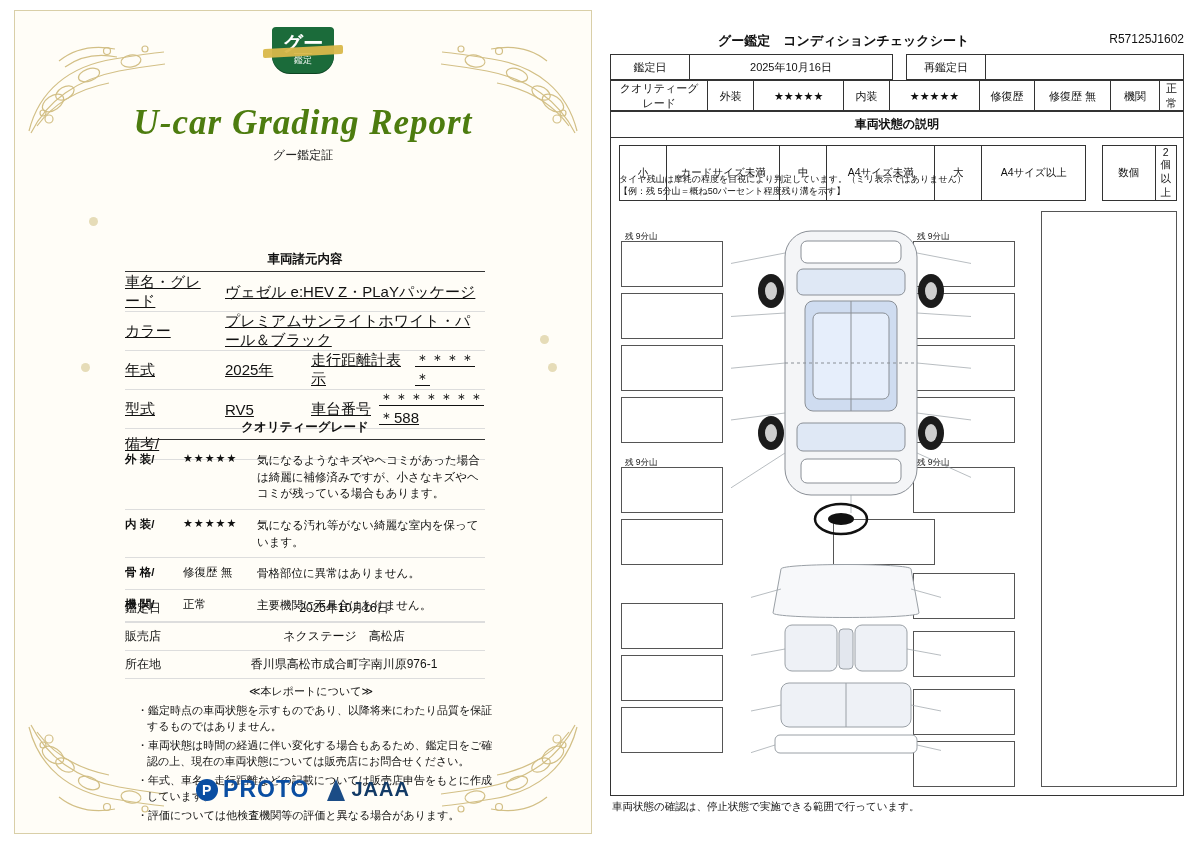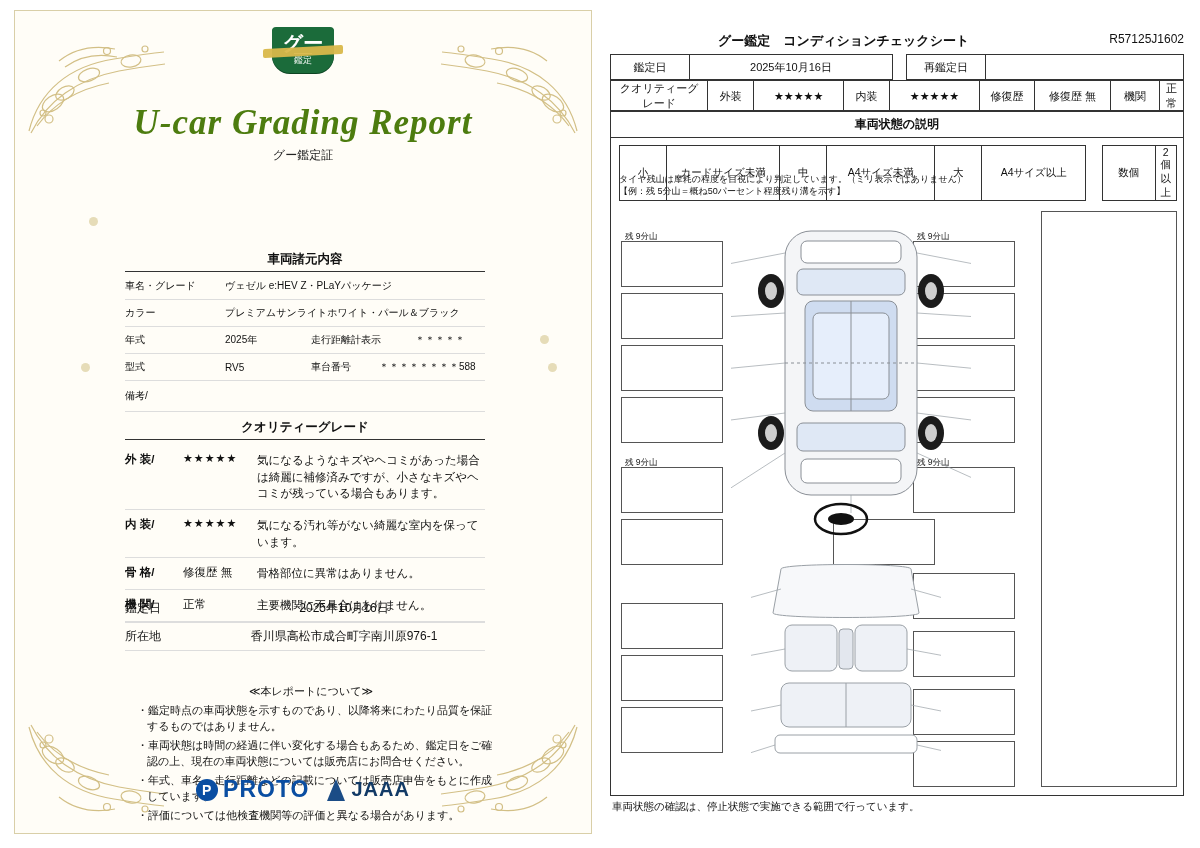--- a/index.html
+++ b/index.html
@@ -57,21 +57,21 @@
   }
   .intro{
     position:absolute;left:110px;top:176px;width:360px;
     font-size:11.5px;line-height:1.55;color:#111;
   }
   .sec-title{
     position:absolute;left:110px;width:360px;text-align:center;
     font-size:12.5px;font-weight:bold;border-bottom:1px solid #333;padding-bottom:3px;
   }
   .specs{position:absolute;left:110px;top:262px;width:360px;}
-  .row{display:flex;border-bottom:1px solid #ddd;min-height:26px;align-items:center;font-size:10px;}
+  .row{display:flex;border-bottom:1px solid #ddd;min-height:26px;align-items:center;font-size:15px;text-decoration:underline;}
   .row .lbl{width:78px;flex:none;}
   .row .val{flex:1;}
   .row .lbl2{width:92px;flex:none;text-align:left;}
   .stars{letter-spacing:1px;font-size:11px;}
 
   .grade-head{
     position:absolute;left:110px;top:408px;width:360px;text-align:center;
     font-size:12.5px;font-weight:bold;border-bottom:1px solid #333;padding-bottom:3px;
   }
   .grades{position:absolute;left:110px;top:434px;width:360px;}
@@ -261,20 +261,24 @@
       <div class="g3">主要機関に不具合はありません。</div>
     </div>
   </div>
 
   <div class="store">
     <div class="srow">
       <div class="s1">鑑定日</div>
       <div class="s2">2025年10月16日</div>
     </div>
     <div class="srow">
+      <div class="s1">販売店</div>
+      <div class="s2">ネクステージ　高松店</div>
+    </div>
+    <div class="srow">
       <div class="s1">所在地</div>
       <div class="s2">香川県高松市成合町字南川原976-1</div>
     </div>
   </div>
 
   <div class="notes">
     <div class="nt" style="text-align:center;">≪本レポートについて≫</div>
     <ul>
       <li>・鑑定時点の車両状態を示すものであり、以降将来にわたり品質を保証するものではありません。</li>
       <li>・車両状態は時間の経過に伴い変化する場合もあるため、鑑定日をご確認の上、現在の車両状態については販売店にお問合せください。</li>

